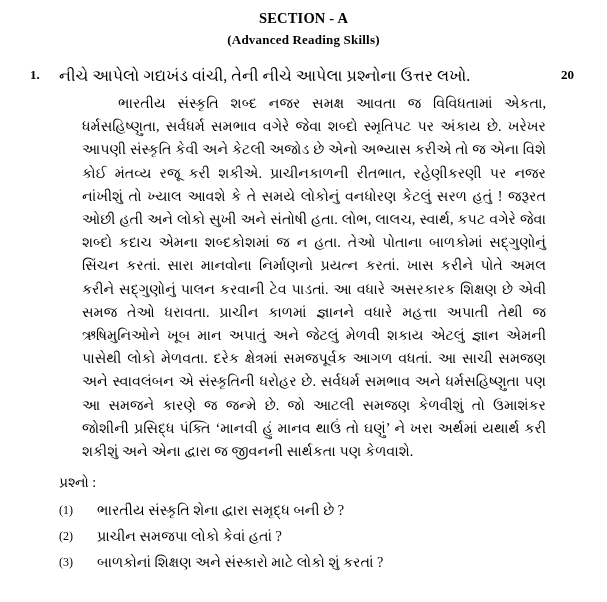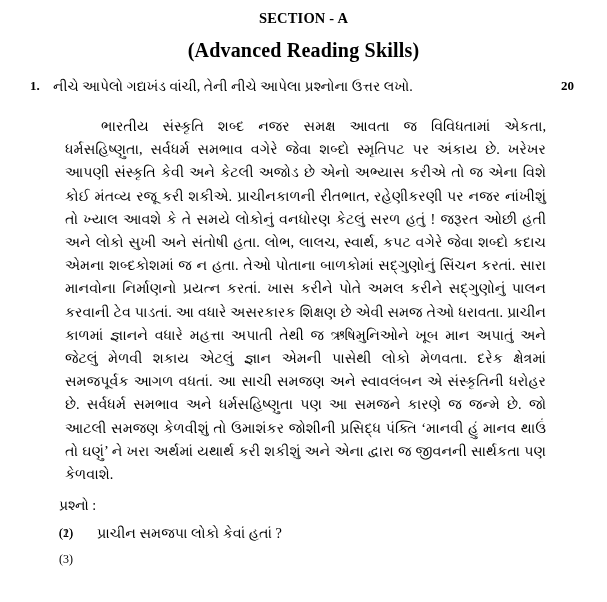--- a/index.html
+++ b/index.html
@@ -26,63 +26,63 @@
   .header {
     text-align: center;
   }
   .section-title {
     font-size: 14.5px;
     font-weight: bold;
     letter-spacing: 0.2px;
     line-height: 20px;
   }
   .section-subtitle {
-    font-size: 20px;
+    font-size: 13px;
     font-weight: bold;
     letter-spacing: 0.2px;
     line-height: 21px;
-    margin-top: 12px;
+    margin-top: 1px;
   }
 
   
   .q-block {
     position: relative;
     margin-top: 17px;
   }
   .q-head {
     position: relative;
     height: 22px;
   }
   .q-number {
     position: absolute;
     left: 30px;
     top: 0;
     font-size: 13px;
     font-weight: bold;
   }
   .q-instruction {
     position: absolute;
-    left: 53px;
+    left: 59px;
     top: -2px;
-    font-size: 14px;
+    font-size: 16px;
     line-height: 22px;
     white-space: nowrap;
   }
   .q-marks {
     position: absolute;
     right: 33px;
     top: 0;
     font-size: 13px;
     font-weight: bold;
   }
 
   
   .passage {
-    margin-top: 15px;
-    padding-left: 65px;
+    margin-top: 3px;
+    padding-left: 82px;
     padding-right: 61px;
     font-size: 14.3px;
     line-height: 23.2px;
     text-align: justify;
     text-justify: inter-word;
     word-spacing: 0.2px;
   }
   .passage p {
     margin: 0;
     text-indent: 36px;
@@ -134,19 +134,19 @@
     </div>
 
     <div class="passage">
       <p>ભારતીય સંસ્કૃતિ શબ્દ નજર સમક્ષ આવતા જ વિવિધતામાં એકતા, ધર્મસહિષ્ણુતા, સર્વધર્મ સમભાવ વગેરે જેવા શબ્દો સ્મૃતિપટ પર અંકાય છે. ખરેખર આપણી સંસ્કૃતિ કેવી અને કેટલી અજોડ છે એનો અભ્યાસ કરીએ તો જ એના વિશે કોઈ મંતવ્ય રજૂ કરી શકીએ. પ્રાચીનકાળની રીતભાત, રહેણીકરણી પર નજર નાંખીશું તો ખ્યાલ આવશે કે તે સમયે લોકોનું વનધોરણ કેટલું સરળ હતું ! જરૂરત ઓછી હતી અને લોકો સુખી અને સંતોષી હતા. લોભ, લાલચ, સ્વાર્થ, કપટ વગેરે જેવા શબ્દો કદાચ એમના શબ્દકોશમાં જ ન હતા. તેઓ પોતાના બાળકોમાં સદ્‌ગુણોનું સિંચન કરતાં. સારા માનવોના નિર્માણનો પ્રયત્ન કરતાં. ખાસ કરીને પોતે અમલ કરીને સદ્‌ગુણોનું પાલન કરવાની ટેવ પાડતાં. આ વધારે અસરકારક શિક્ષણ છે એવી સમજ તેઓ ધરાવતા. પ્રાચીન કાળમાં જ્ઞાનને વધારે મહત્તા અપાતી તેથી જ ઋષિમુનિઓને ખૂબ માન અપાતું અને જેટલું મેળવી શકાય એટલું જ્ઞાન એમની પાસેથી લોકો મેળવતા. દરેક ક્ષેત્રમાં સમજપૂર્વક આગળ વધતાં. આ સાચી સમજણ અને સ્વાવલંબન એ સંસ્કૃતિની ધરોહર છે. સર્વધર્મ સમભાવ અને ધર્મસહિષ્ણુતા પણ આ સમજને કારણે જ જન્મે છે. જો આટલી સમજણ કેળવીશું તો ઉમાશંકર જોશીની પ્રસિદ્ધ પંક્તિ ‘માનવી હું માનવ થાઉં તો ઘણું’ ને ખરા અર્થમાં યથાર્થ કરી શકીશું અને એના દ્વારા જ જીવનની સાર્થકતા પણ કેળવાશે.</p>
     </div>
   </div>
 
   <div class="questions">
     <div class="questions-label">પ્રશ્નો :</div>
     <div id="questions-list">
-        <div class="q-item"><span class="marker">(1)</span></div>
+        <div class="q-item"><span class="marker">(1)</span><span class="q-text">ભારતીય સંસ્કૃતિ શેના દ્વારા સમૃદ્ધ બની છે  ?</span></div>
         <div class="q-item"><span class="marker">(2)</span><span class="q-text">પ્રાચીન સમજપા લોકો કેવાં હતાં  ?</span></div>
-        <div class="q-item"><span class="marker">(3)</span></div>
+        <div class="q-item"><span class="marker">(3)</span><span class="q-text">બાળકોનાં શિક્ષણ અને સંસ્કારો માટે લોકો શું કરતાં  ?</span></div>
       </div>
   </div>
 
 </div>
 
 </body></html>

